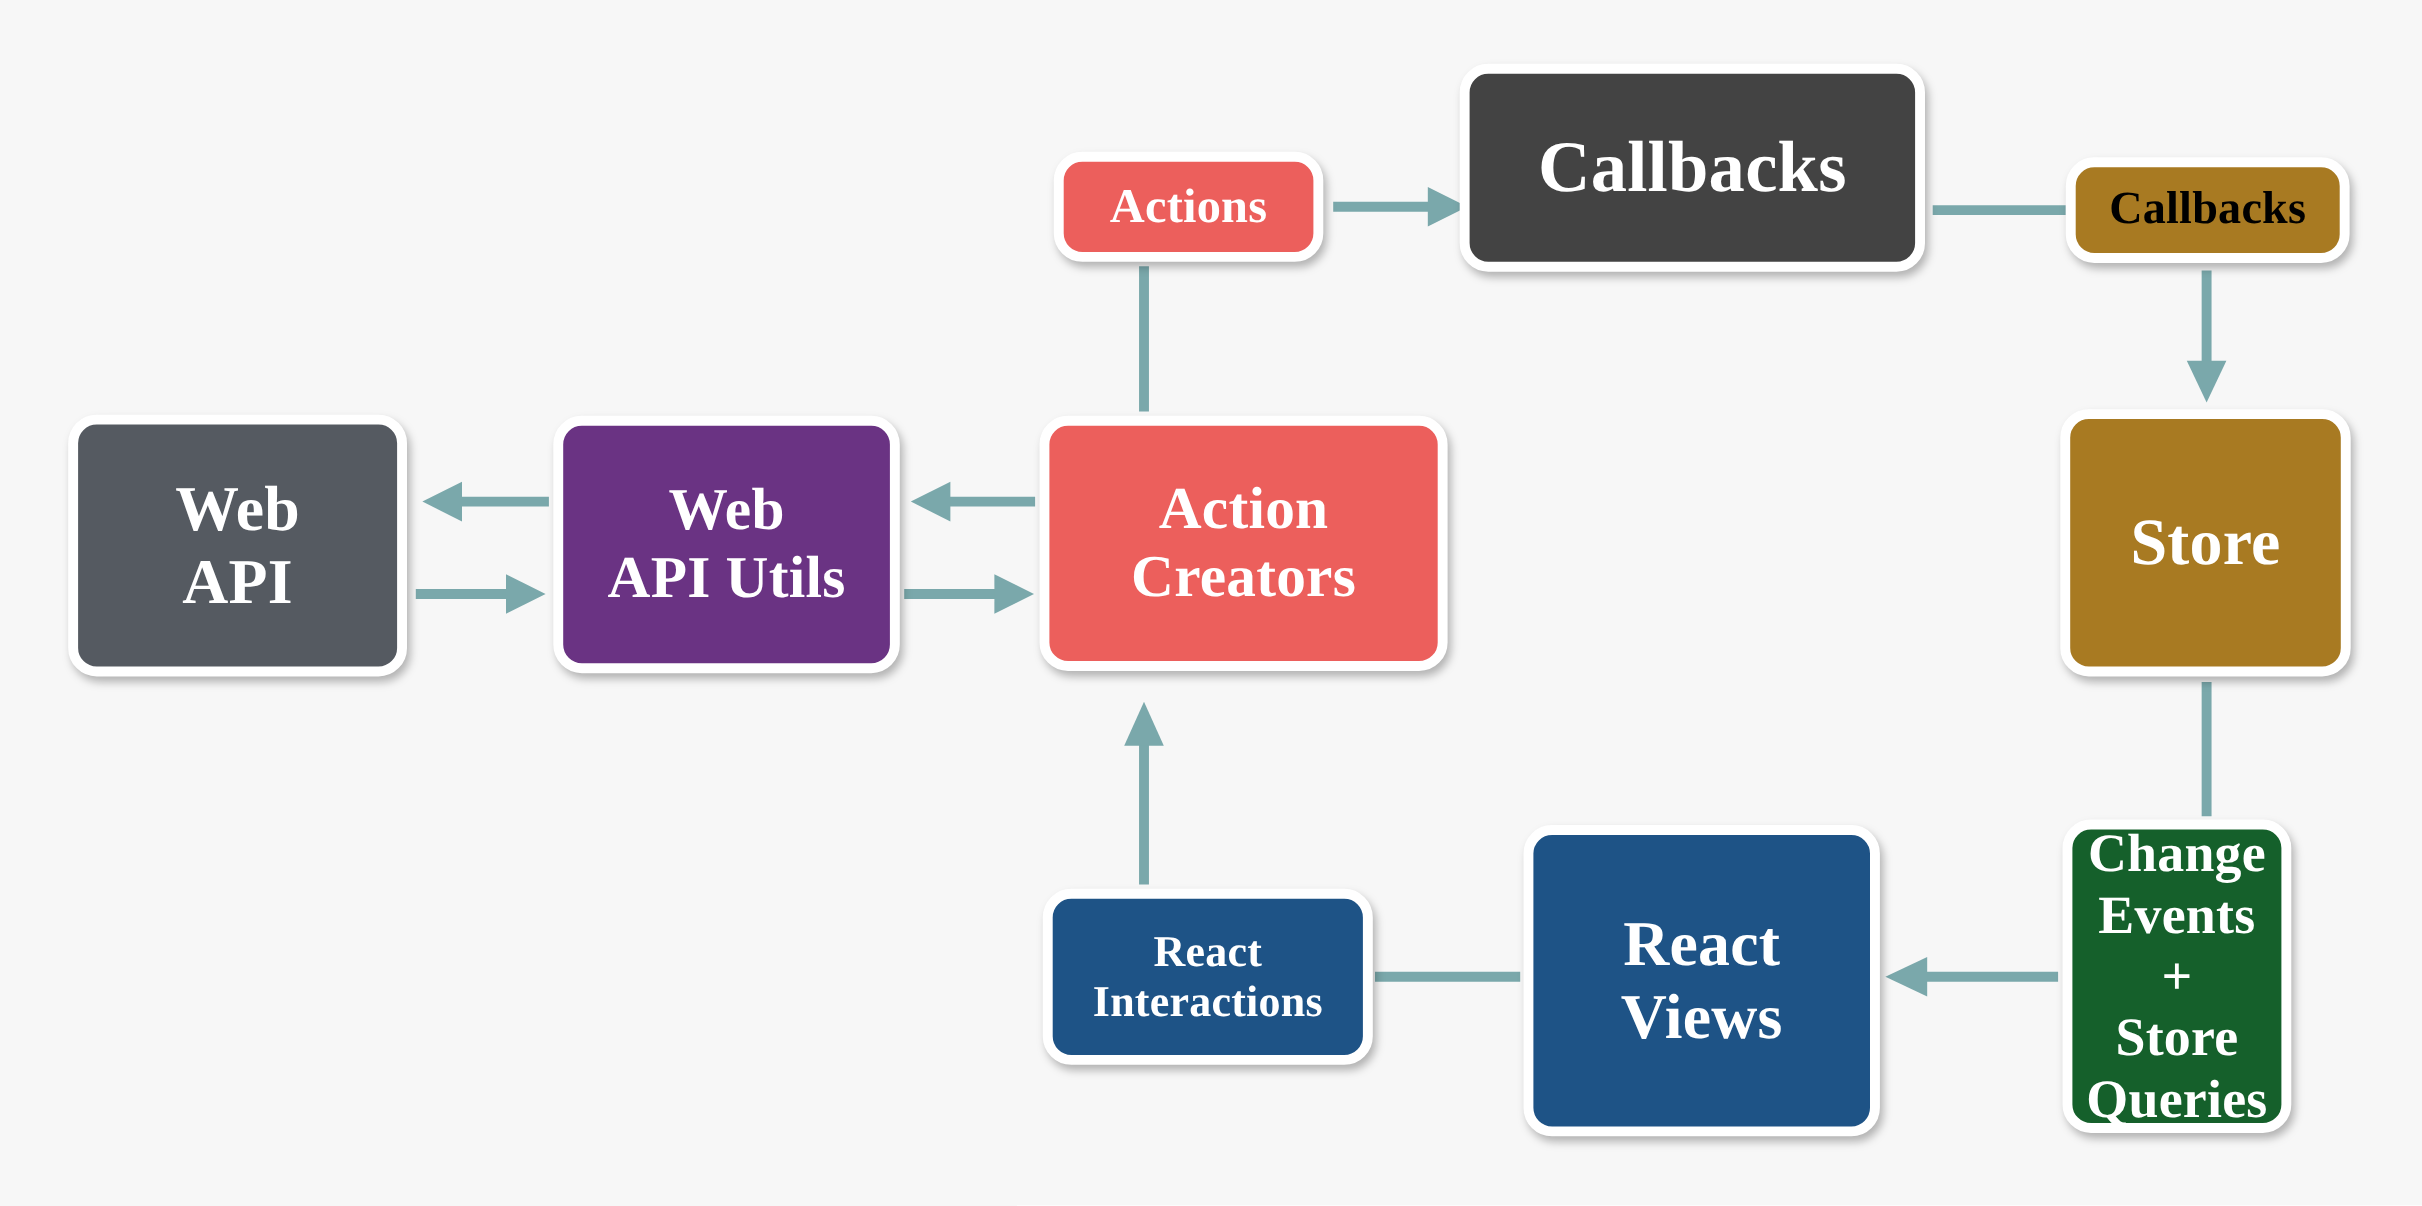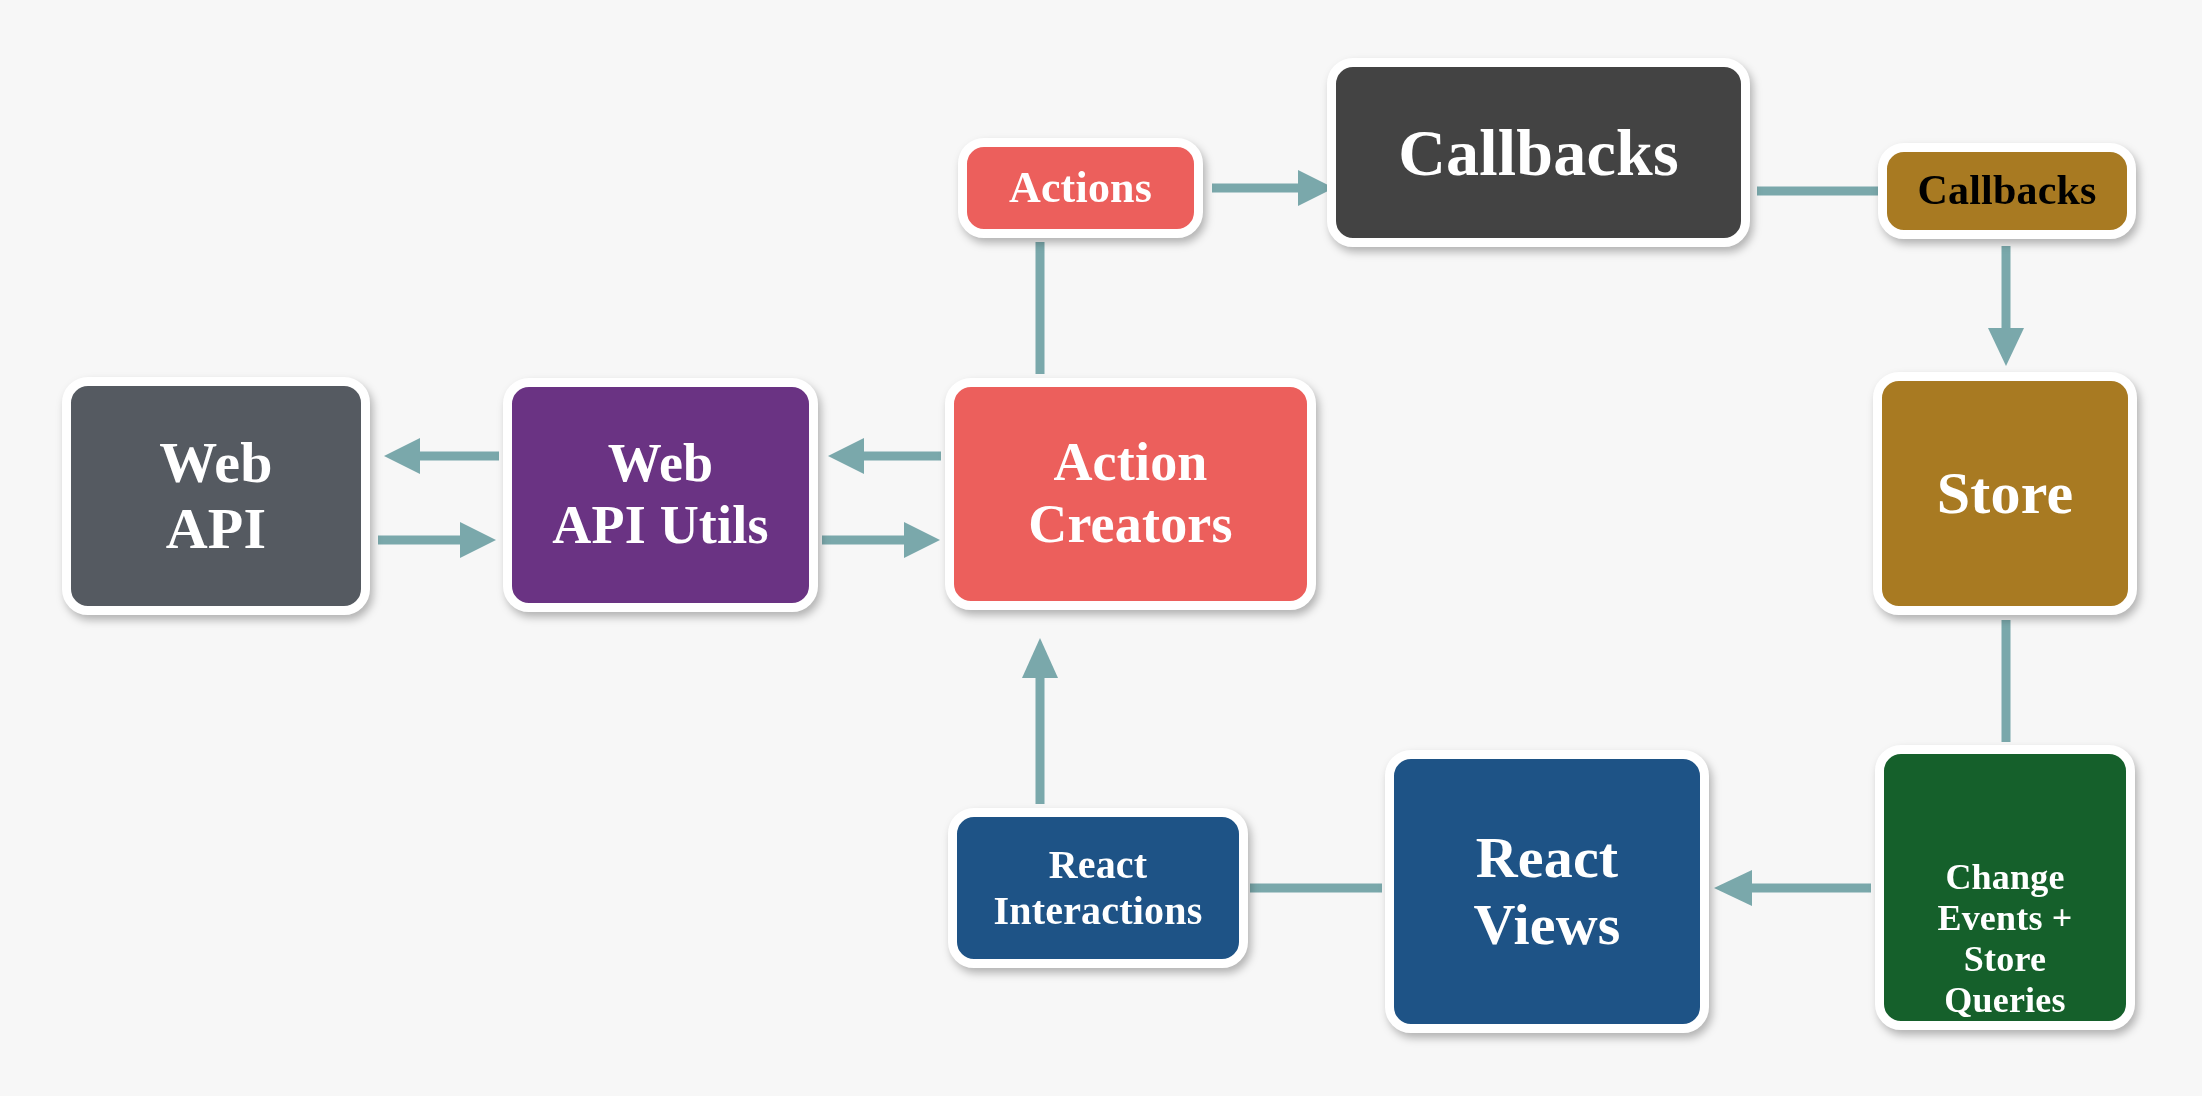--- a/index.html
+++ b/index.html
@@ -118,21 +118,21 @@
   </div>
 
   <div class="node" style="left: 1878px; top: 143px; width: 258px; height: 96px; background: rgb(168, 122, 34); font-size: 42px; color: #000000; border-color: rgb(255, 255, 255);">
     <span class="node-label">Callbacks</span>
   </div>
 
   <div class="node" style="left: 1873px; top: 372px; width: 264px; height: 243px; background: rgb(168, 122, 34); font-size: 60px; color: rgb(255, 255, 255); border-color: rgb(255, 255, 255);">
     <span class="node-label">Store</span>
   </div>
 
-  <div class="node" style="left: 1875px; top: 745px; width: 260px; height: 285px; background: rgb(21, 96, 43); font-size: 36px; color: rgb(255, 255, 255); border-color: rgb(255, 255, 255); align-items: flex-end;">
+  <div class="node" style="left: 1875px; top: 745px; width: 208px; height: 285px; background: rgb(21, 96, 43); font-size: 49px; color: rgb(255, 255, 255); border-color: rgb(255, 255, 255);">
     <span class="node-label">Change
 Events +
 Store
 Queries</span>
   </div>
 
   <div class="node" style="left: 1385px; top: 750px; width: 324px; height: 283px; background: rgb(30, 83, 134); font-size: 58px; color: rgb(255, 255, 255); border-color: rgb(255, 255, 255);">
     <span class="node-label">React
 Views</span>
   </div>

